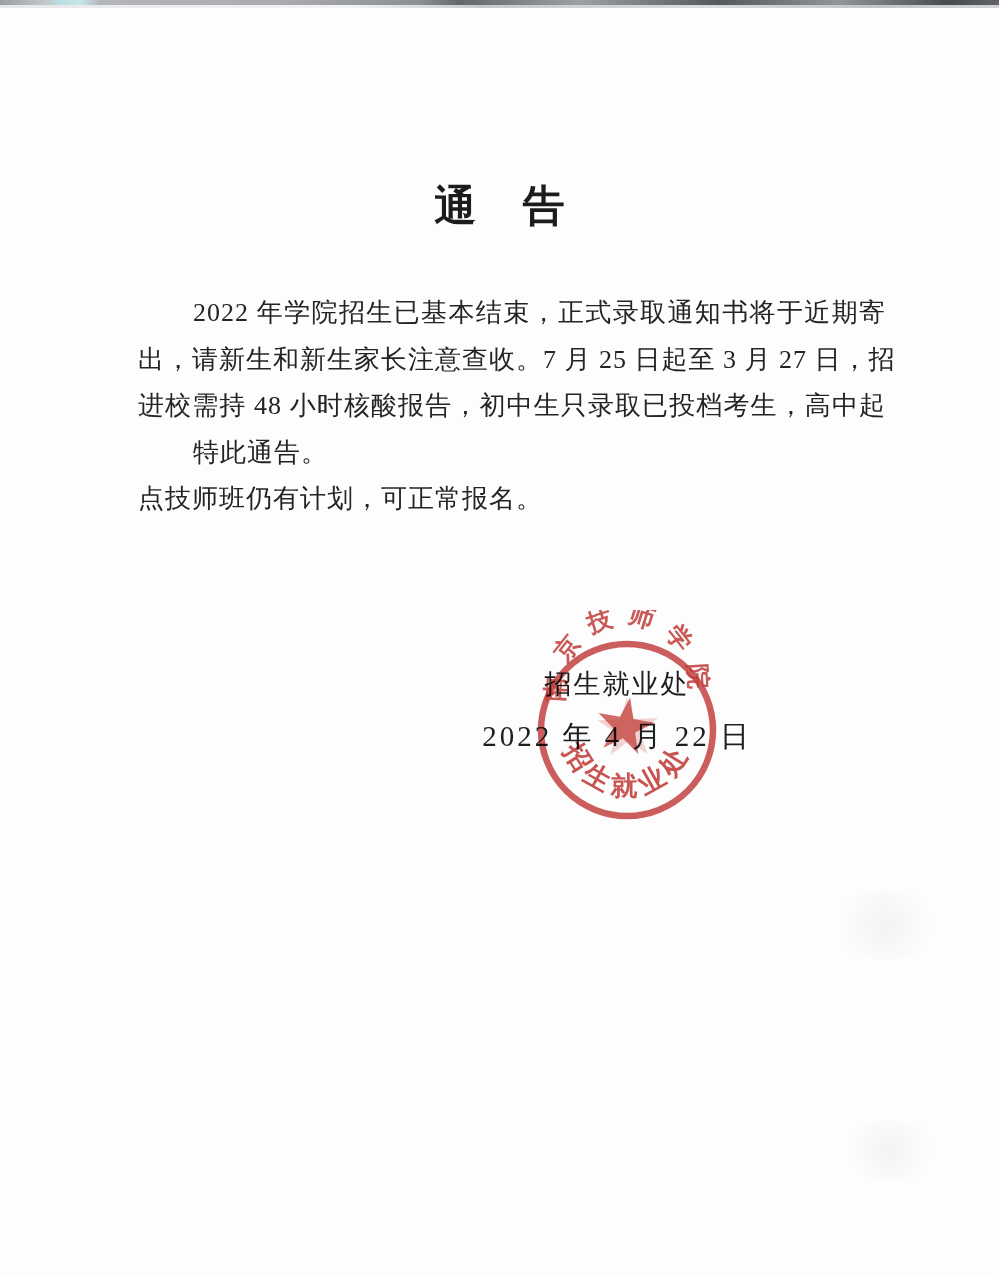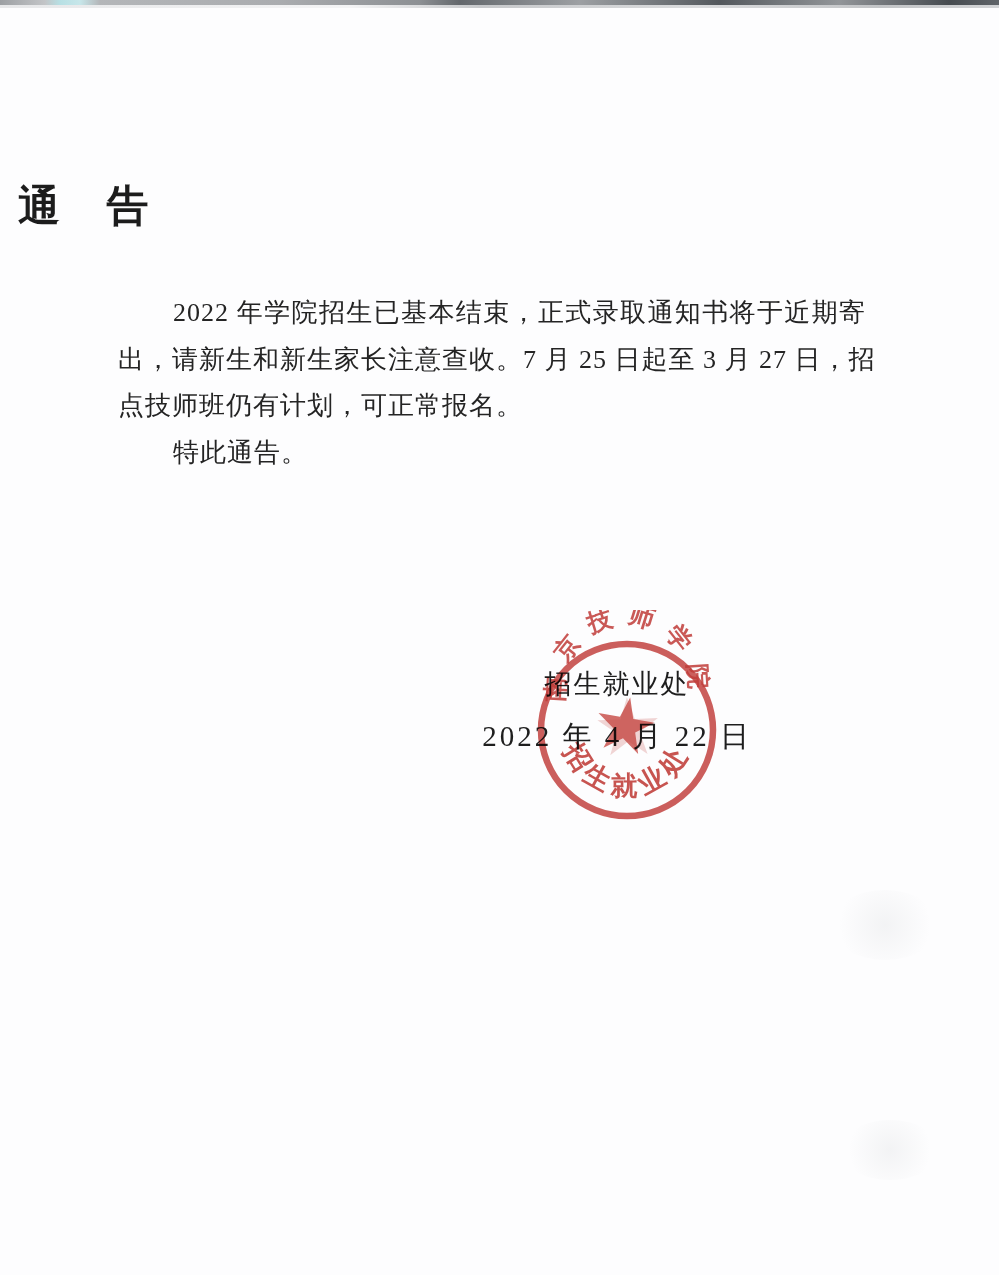--- a/index.html
+++ b/index.html
@@ -37,30 +37,31 @@
     background: linear-gradient(90deg,
       rgba(70,76,82,0.12) 0%, rgba(70,76,82,0.05) 35%,
       rgba(60,66,72,0.28) 48%, rgba(60,66,72,0.18) 70%,
       rgba(60,66,72,0.30) 88%, rgba(60,66,72,0.22) 100%);
   }
   .title {
     position: absolute;
     top: 178px; left: 0;
     width: 999px;
     margin: 0;
+    text-align: center;
     font-size: 42px;
     font-weight: bold;
     letter-spacing: 18px;
     text-indent: 18px;
     color: #1c1c1c;
   }
   .body-text {
     position: absolute;
     top: 290px;
-    left: 118px;
+    left: 138px;
     width: 748px;
     font-size: 26px;
     line-height: 46.5px;
     color: #242424;
     letter-spacing: 1px;
   }
   .line {
     margin: 0;
     white-space: nowrap;
   }
@@ -114,22 +115,23 @@
 <div class="page">
 
   <div class="scan-band"></div>
   <div class="scan-band-2"></div>
 
   <h1 class="title">通 告</h1>
 
   <div class="body-text">
     <p class="line just indent">2022 年学院招生已基本结束，正式录取通知书将于近期寄</p>
     <p class="line just">出，请新生和新生家长注意查收。7 月 25 日起至 3 月 27 日，招</p>
+    <p class="line just">进校需持 48 小时核酸报告，初中生只录取已投档考生，高中起</p>
+    <p class="line indent">特此通告。</p>
     <p class="line">点技师班仍有计划，可正常报名。</p>
-    <p class="line indent">特此通告。</p>
   </div>
 
   <svg class="seal" width="240" height="240" viewBox="0 0 240 240" aria-hidden="true">
     <defs>
       <path id="sealArcTop" d="M 60.8 98.5 A 63 63 0 1 1 179.2 98.5" fill="none"></path>
       <path id="sealArcBottom" d="M 58.9 142.2 A 65 65 0 0 0 181.1 142.2" fill="none"></path>
     </defs>
     <circle cx="120" cy="120" r="86" fill="none" stroke="#c23c38" stroke-width="6.5" stroke-opacity="0.82"></circle>
     <polygon points="0,-30 6.76,-9.30 28.53,-9.27 10.94,3.55 17.63,24.27 0,11.5 -17.63,24.27 -10.94,3.55 -28.53,-9.27 -6.76,-9.30" transform="translate(118,117) rotate(10)" fill="#c6453f" fill-opacity="0.78"></polygon>
     <polygon points="0,-30 6.76,-9.30 28.53,-9.27 10.94,3.55 17.63,24.27 0,11.5 -17.63,24.27 -10.94,3.55 -28.53,-9.27 -6.76,-9.30" transform="translate(121,119) rotate(-2) scale(1.06)" fill="#c6453f" fill-opacity="0.22"></polygon>

